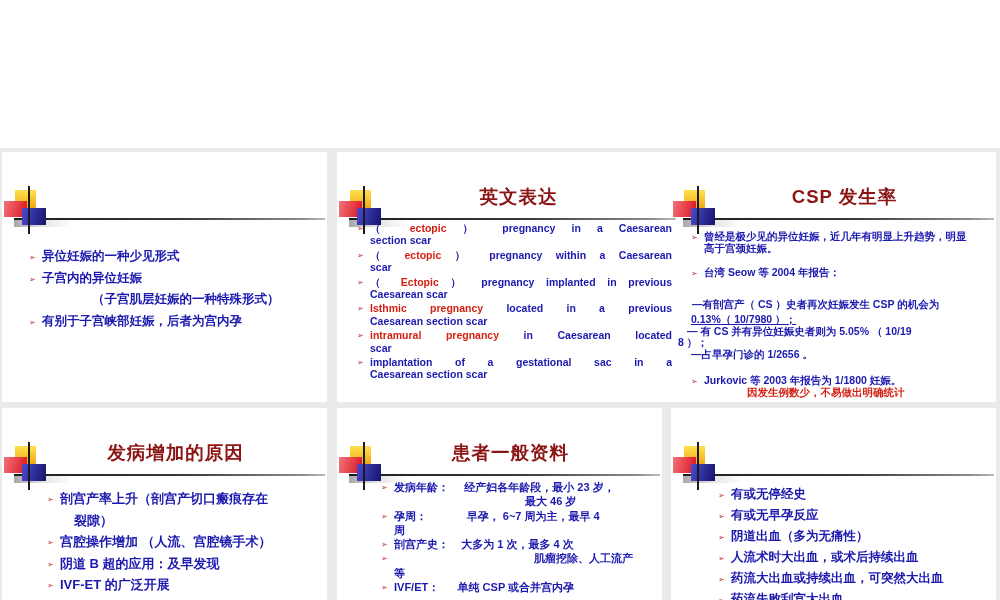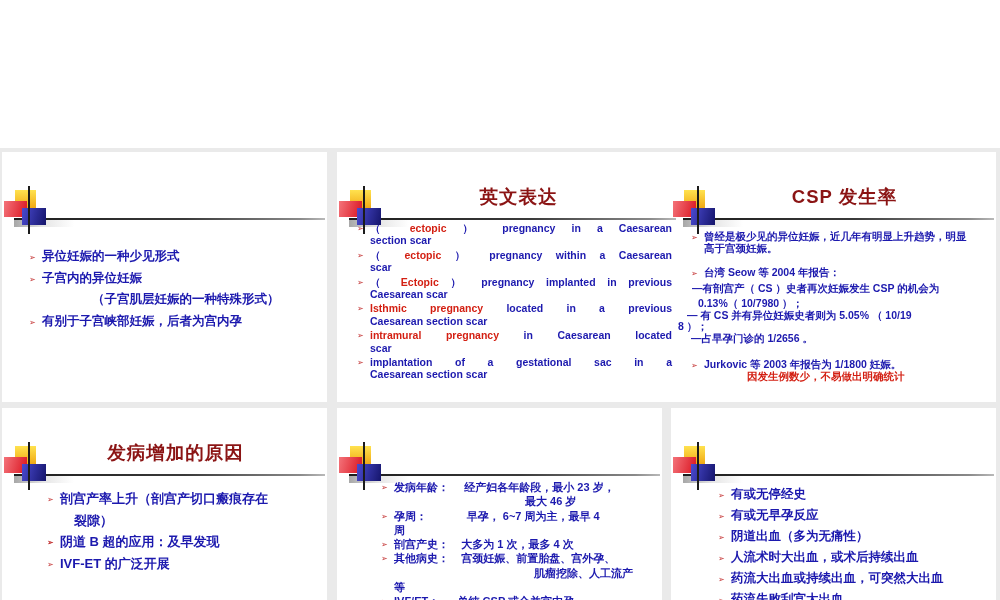--- a/index.html
+++ b/index.html
@@ -117,22 +117,22 @@
       <div class="d-y"></div>
       <div class="d-r"></div>
       <div class="d-b"></div>
       <div class="d-v"></div>
     </div>
     <div class="slide-title">CSP 发生率</div>
     <div class="slide-body" style="left: 20px; margin-top: 11px; font-size: 10.5px; line-height: 11.9px;">
         <div class="bl" style="margin-left: 13px;"><span class="ar">➢</span><span class="c-b">曾经是极少见的异位妊娠，近几年有明显上升趋势，明显</span></div>
         <div class="bl" style="margin-left: 13px;"><span class="c-b">高于宫颈妊娠。</span></div>
         <div class="bl" style="margin-left: 13px; margin-top: 12px;"><span class="ar">➢</span><span class="c-b">台湾 Seow 等 2004 年报告：</span></div>
-        <div class="bl" style="margin-left: 1px; margin-top: 4px;"><span class="c-b">—有剖宫产（ CS ）史者再次妊娠发生 CSP 的机会为</span></div>
-        <div class="bl" style="margin-left: 7px; margin-top: 3px;"><span class="c-b">0.13%（ 10/7980 ）；</span></div>
+        <div class="bl" style="margin-left: 1px; margin-top: 20px;"><span class="c-b">—有剖宫产（ CS ）史者再次妊娠发生 CSP 的机会为</span></div>
+        <div class="bl" style="margin-left: 0px; margin-top: 3px; text-decoration: underline;"><span class="c-b">0.13%（ 10/7980 ）；</span></div>
         <div class="bl" style="margin-left: -4px;"><span class="c-b">— 有 CS 并有异位妊娠史者则为 5.05% （ 10/19</span></div>
         <div class="bl" style="margin-left: -13px;"><span class="c-b">8 ）；</span></div>
         <div class="bl" style="margin-left: 0px;"><span class="c-b">—占早孕门诊的 1/2656 。</span></div>
         <div class="bl" style="margin-left: 13px; margin-top: 14px;"><span class="ar">➢</span><span class="c-b">Jurkovic 等 2003 年报告为 1/1800 妊娠。</span></div>
         <div class="bl" style="margin-left: 48px; padding-left: 8px;"><span class="c-r">因发生例数少，不易做出明确统计</span></div>
       </div>
   </div>
 
   <div class="slide s4">
     <div class="rule"></div>
@@ -140,42 +140,43 @@
     <div class="deco">
       <div class="d-y"></div>
       <div class="d-r"></div>
       <div class="d-b"></div>
       <div class="d-v"></div>
     </div>
     <div class="slide-title">发病增加的原因</div>
     <div class="slide-body" style="left: 46px; margin-top: 12px; font-size: 13px; line-height: 21.5px;">
         <div class="bl" style="margin-left: 12px;"><span class="ar">➢</span><span class="c-b">剖宫产率上升（剖宫产切口瘢痕存在</span></div>
         <div class="bl" style="margin-left: 26px;"><span class="c-b">裂隙）</span></div>
-        <div class="bl" style="margin-left: 12px;"><span class="ar">➢</span></div>
+        <div class="bl" style="margin-left: 12px;"><span class="ar">➢</span><span class="c-b">宫腔操作增加 （人流、宫腔镜手术）</span></div>
         <div class="bl" style="margin-left: 12px;"><span class="ar">➢</span><span class="c-b">阴道 B 超的应用：及早发现</span></div>
         <div class="bl" style="margin-left: 12px;"><span class="ar">➢</span><span class="c-b">IVF-ET 的广泛开展</span></div>
       </div>
   </div>
 
   <div class="slide s5">
     <div class="rule"></div>
     <div class="rshadow"></div>
     <div class="deco">
       <div class="d-y"></div>
       <div class="d-r"></div>
       <div class="d-b"></div>
       <div class="d-v"></div>
     </div>
+    <div class="slide-title">患者一般资料</div>
     <div class="slide-body" style="left: 44px; margin-top: 4px; font-size: 11px; line-height: 14.3px;">
         <div class="bl pre" style="margin-left: 13px;"><span class="ar">➢</span><span class="c-b">发病年龄：     经产妇各年龄段，最小 23 岁，</span></div>
         <div class="bl pre" style="margin-left: 144px;"><span class="c-b">最大 46 岁</span></div>
         <div class="bl pre" style="margin-left: 13px;"><span class="ar">➢</span><span class="c-b">孕周：             早孕， 6~7 周为主，最早 4</span></div>
         <div class="bl pre" style="margin-left: 13px;"><span class="c-b">周</span></div>
         <div class="bl pre" style="margin-left: 13px;"><span class="ar">➢</span><span class="c-b">剖宫产史：    大多为 1 次，最多 4 次</span></div>
-        <div class="bl pre" style="margin-left: 13px;"><span class="ar">➢</span><span class="c-b">其他病史：    宫颈妊娠、前置胎盘、宫外孕、</span></div>
+        <div class="bl pre" style="margin-left: 13px;"><span class="ar">➢</span></div>
         <div class="bl pre" style="margin-left: 153px;"><span class="c-b">肌瘤挖除、人工流产</span></div>
         <div class="bl pre" style="margin-left: 13px;"><span class="c-b">等</span></div>
         <div class="bl pre" style="margin-left: 13px;"><span class="ar">➢</span><span class="c-b">IVF/ET：      单纯 CSP 或合并宫内孕</span></div>
       </div>
   </div>
 
   <div class="slide s6">
     <div class="rule"></div>
     <div class="rshadow"></div>
     <div class="deco">

